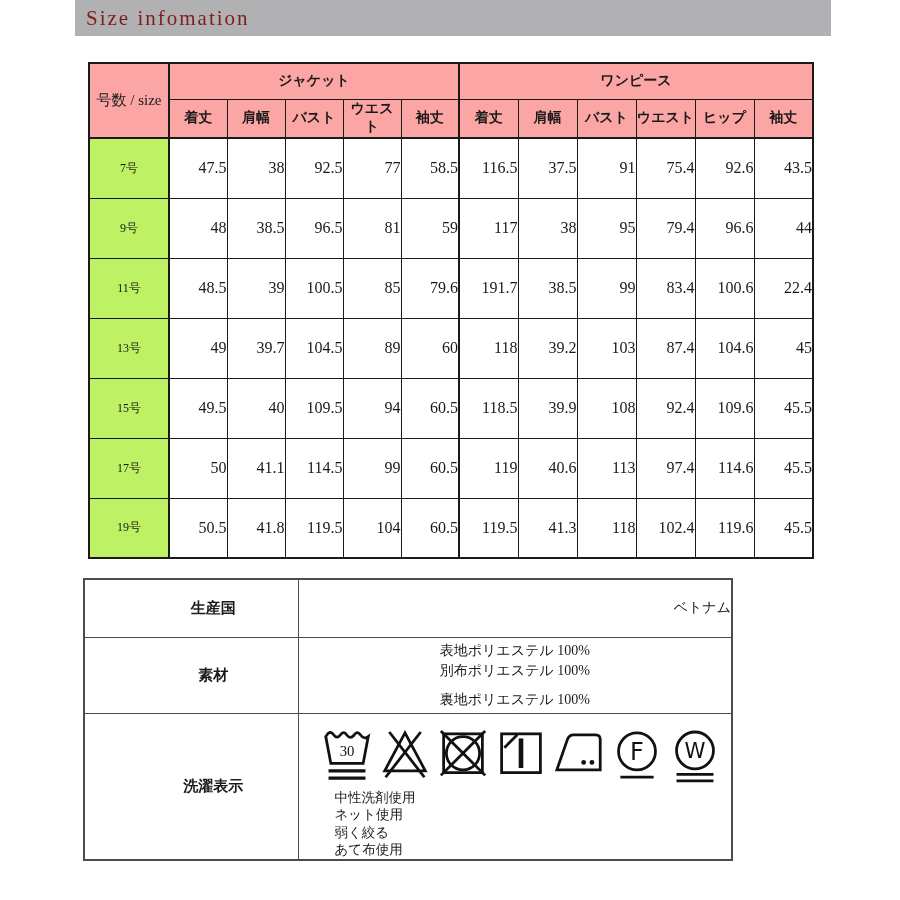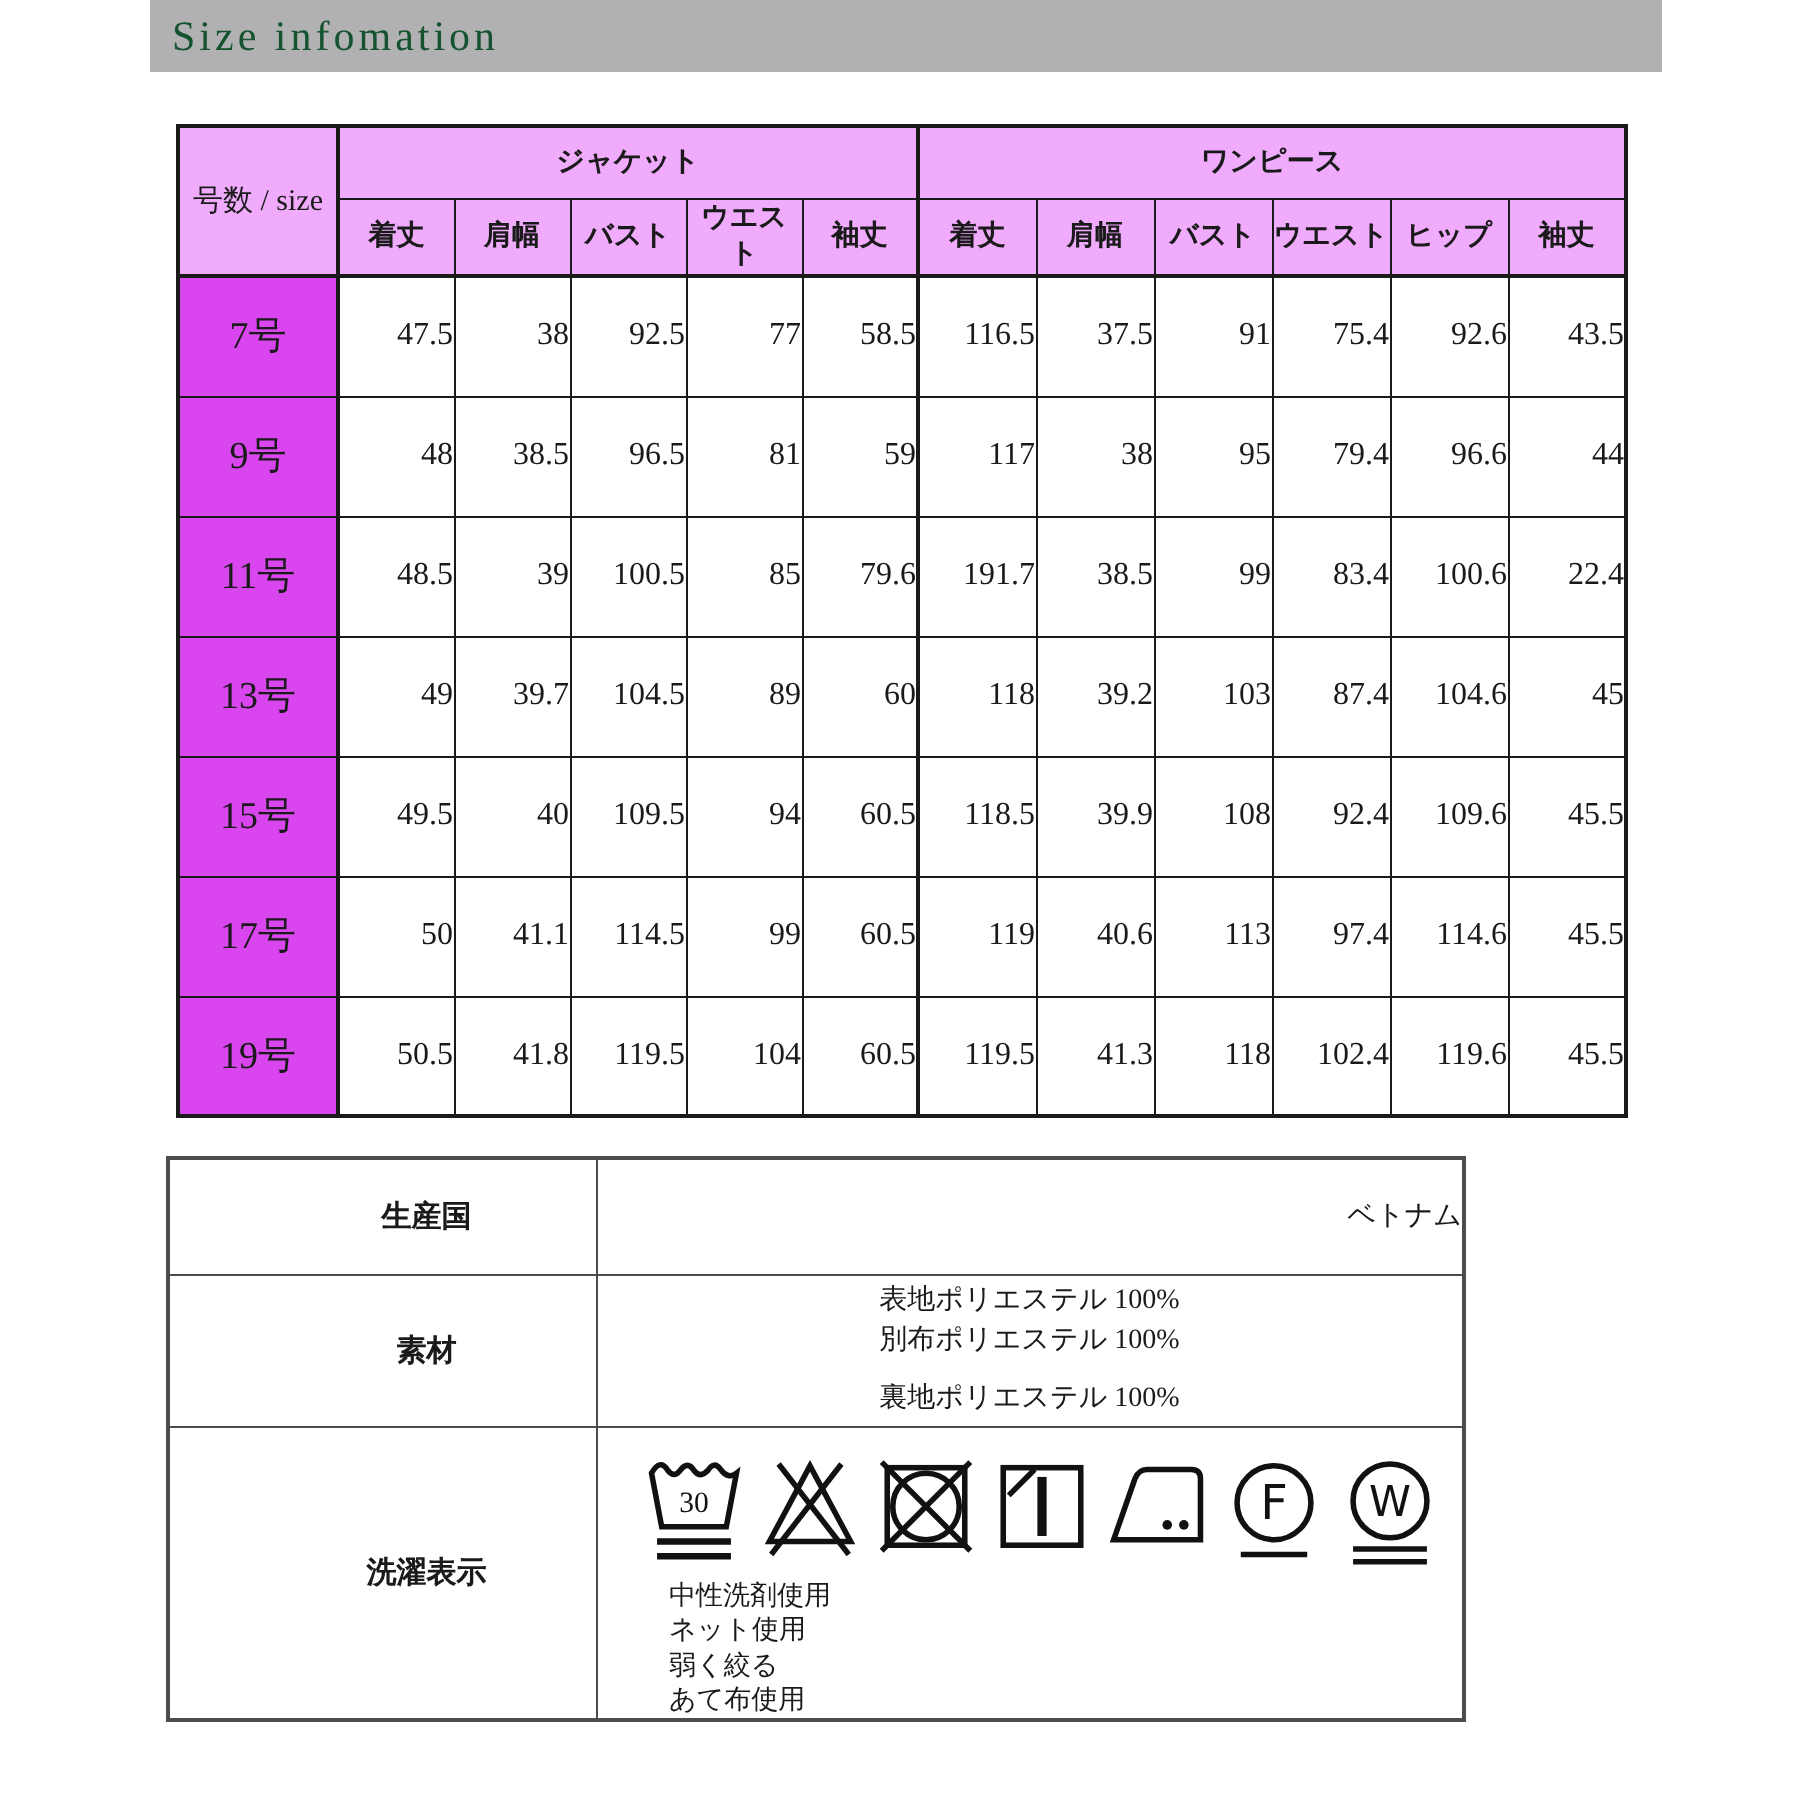--- a/index.html
+++ b/index.html
@@ -7,39 +7,39 @@
     width:900px; height:900px; background:#ffffff; position:relative;
     font-family:"Liberation Serif","DejaVu Serif",serif; color:#1a1a1a;
     overflow:hidden;
   }
   
   .header-bar {
     position:absolute; left:75px; top:0; width:756px; height:36px;
     background:#b1b1b3;
   }
   .header-bar .title {
-    display:block; color:#14532d; font-size:21px; letter-spacing:2px;
+    display:block; color:#7f1d1d; font-size:21px; letter-spacing:2px;
     line-height:37px; padding-left:11px; font-weight:normal;
   }
   
   table.size-table {
     position:absolute; left:88px; top:62px;
     border-collapse:collapse; table-layout:fixed;
     border:2px solid #1a1a1a;
   }
   table.size-table th, table.size-table td { border:1px solid #1a1a1a; padding:0; }
-  table.size-table thead th { background:#f0abfc; font-weight:bold; font-size:14px; text-align:center; }
+  table.size-table thead th { background:#fca5a5; font-weight:bold; font-size:14px; text-align:center; }
   table.size-table thead th.corner { font-weight:normal; font-size:15px; }
   tr.group-row { height:36px; }
   tr.subhead-row { height:39px; }
   tr.subhead-row th { border-bottom:2px solid #1a1a1a; }
   table.size-table tbody tr { height:60px; }
   table.size-table tbody tr:first-child th,
   table.size-table tbody tr:first-child td { border-top:2px solid #1a1a1a; }
-  th.size-label { background:#d946ef; font-weight:normal; font-size:19px; text-align:center; }
+  th.size-label { background:#bef264; font-weight:normal; font-size:12px; text-align:center; }
   td.val { text-align:right; padding-right:7px; font-size:16px; background:#ffffff; }
   .sep-r { border-right:2px solid #1a1a1a !important; }
   
   table.info-table {
     position:absolute; left:83px; top:578px;
     border-collapse:collapse; table-layout:fixed;
     border:2px solid #4c4c4c;
   }
   table.info-table th, table.info-table td { border:1px solid #4c4c4c; padding:0; }
   table.info-table th { font-weight:bold; font-size:15px; text-align:center; vertical-align:middle;padding-left:44px; }

